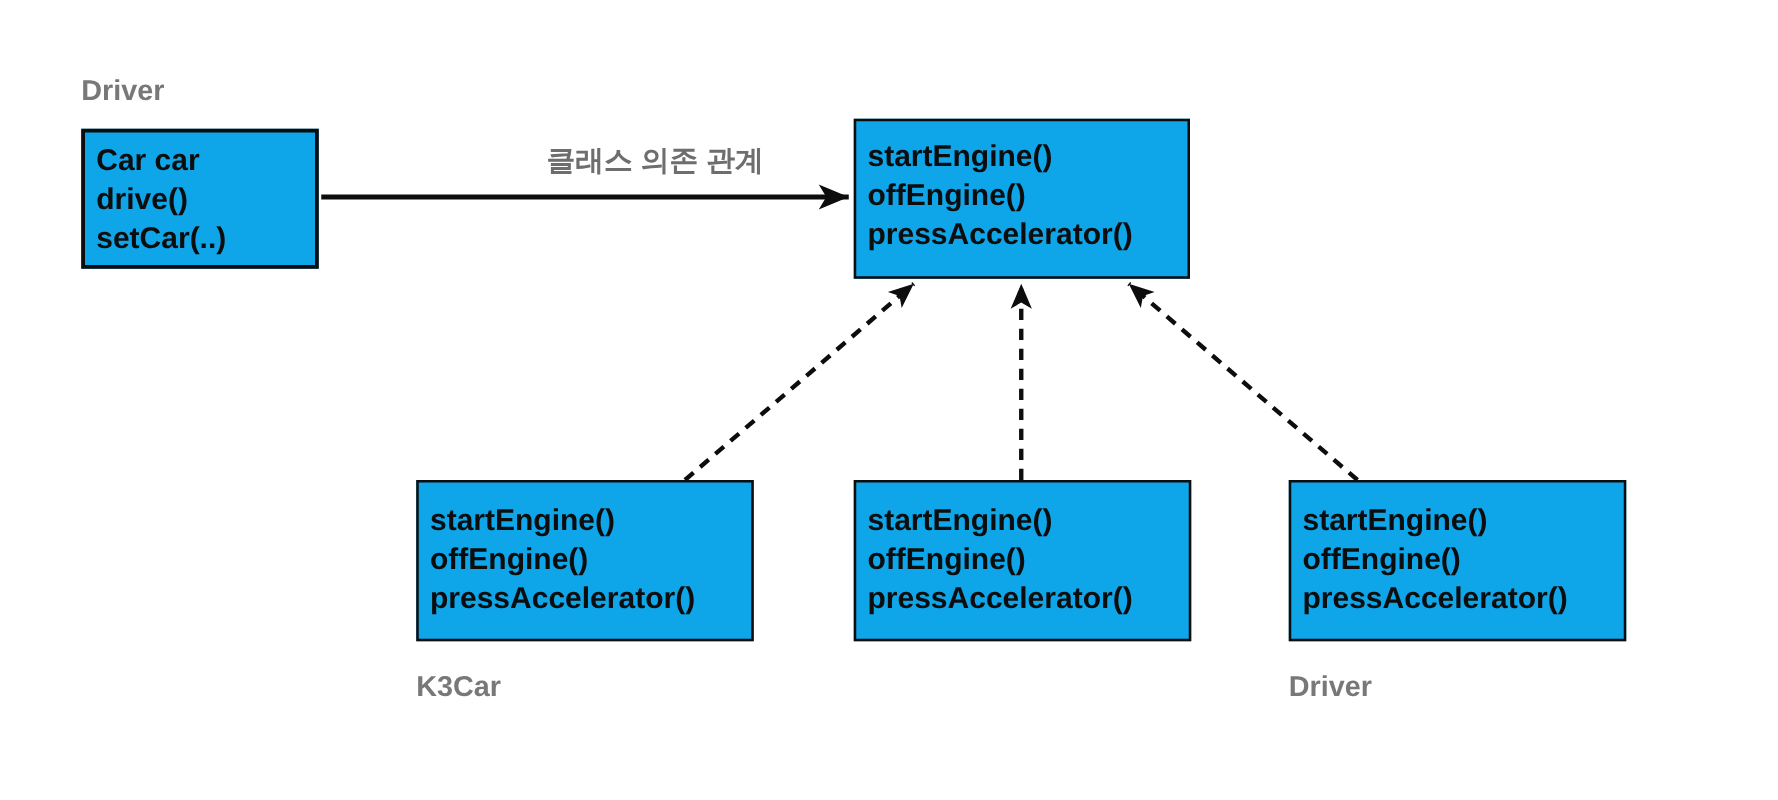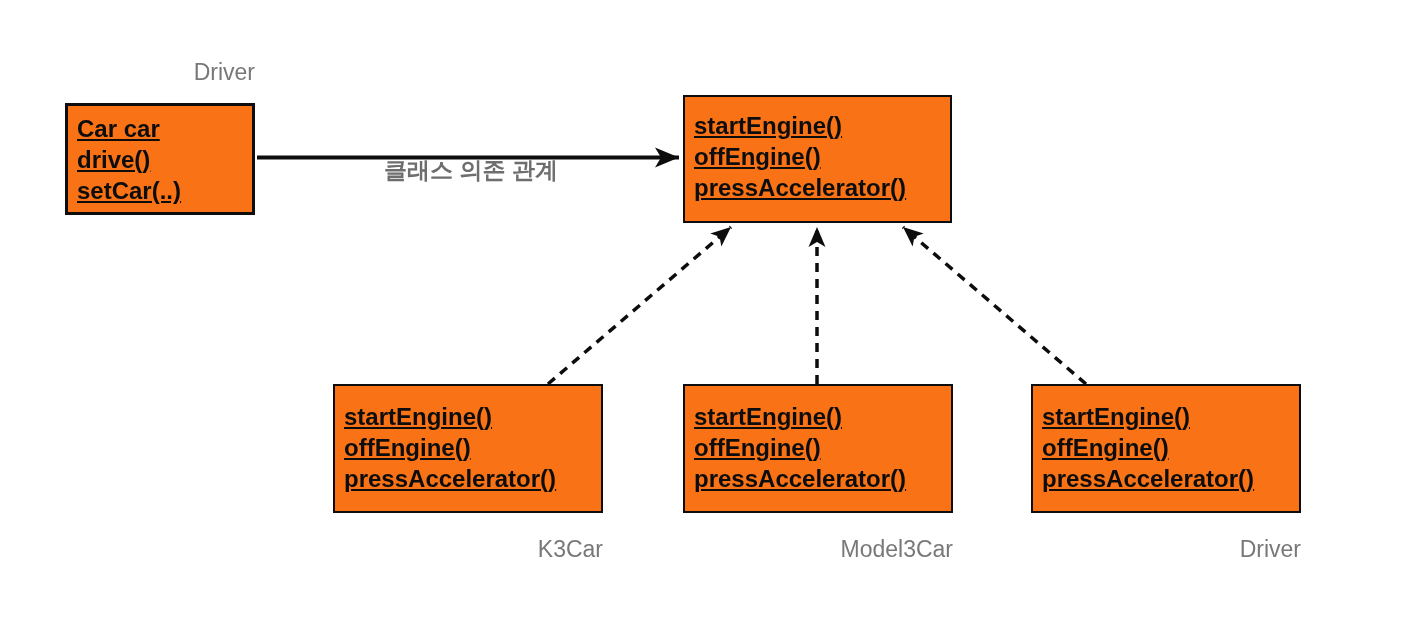--- a/index.html
+++ b/index.html
@@ -18,53 +18,51 @@
   .edge-layer {
     position: absolute;
     left: 0;
     top: 0;
     width: 1422px;
     height: 640px;
     pointer-events: none;
   }
   .uml-box {
     position: absolute;
-    background: #f97316;
+    background: #0ea5e9;
     border: 2.5px solid #0d0d0d;
     box-sizing: border-box;
     color: #0d0d0d;
     font-weight: 700;
     font-size: 24px;
     line-height: 31px;
     padding: 10px 0 0 9px;
     white-space: nowrap;
-    text-decoration: underline;
   }
   .uml-box.driver { border-width: 3px; padding-top: 7px; }
   .uml-box.car { padding-top: 13px; }
   .uml-box.impl { padding-top: 15px; }
   .uml-title {
     position: absolute;
-    text-align: right;
+    text-align: left;
     color: #787878;
-    font-weight: 400;
+    font-weight: 700;
     font-size: 23px;
     white-space: nowrap;
   }
   .dep-label {
     position: absolute;
     left: 331px;
     top: 113px;
     width: 280px;
-    text-align: center;
+    text-align: right;
     color: #6e6e6e;
     font-weight: 700;
     font-size: 23px;
     white-space: nowrap;
-    margin-top: 42px;
   }
   .member { display: block; }
 </style>
 </head>
 <body>
 
 <div class="canvas">
 
   <svg class="edge-layer" viewBox="0 0 1422 640">
     <defs>
@@ -105,21 +103,20 @@
     <span class="member">offEngine()</span>
     <span class="member">pressAccelerator()</span>
   </div>
   <div class="uml-title" style="left:333px; top:536px; width:270px;">K3Car</div>
 
   <div class="uml-box impl" style="left:683px; top:384px; width:270px; height:129px;">
     <span class="member">startEngine()</span>
     <span class="member">offEngine()</span>
     <span class="member">pressAccelerator()</span>
   </div>
-  <div class="uml-title" style="left:683px; top:536px; width:270px;">Model3Car</div>
 
   <div class="uml-box impl" style="left:1031px; top:384px; width:270px; height:129px;">
     <span class="member">startEngine()</span>
     <span class="member">offEngine()</span>
     <span class="member">pressAccelerator()</span>
   </div>
   <div class="uml-title" style="left:1031px; top:536px; width:270px;">Driver</div>
 
 </div>
 

